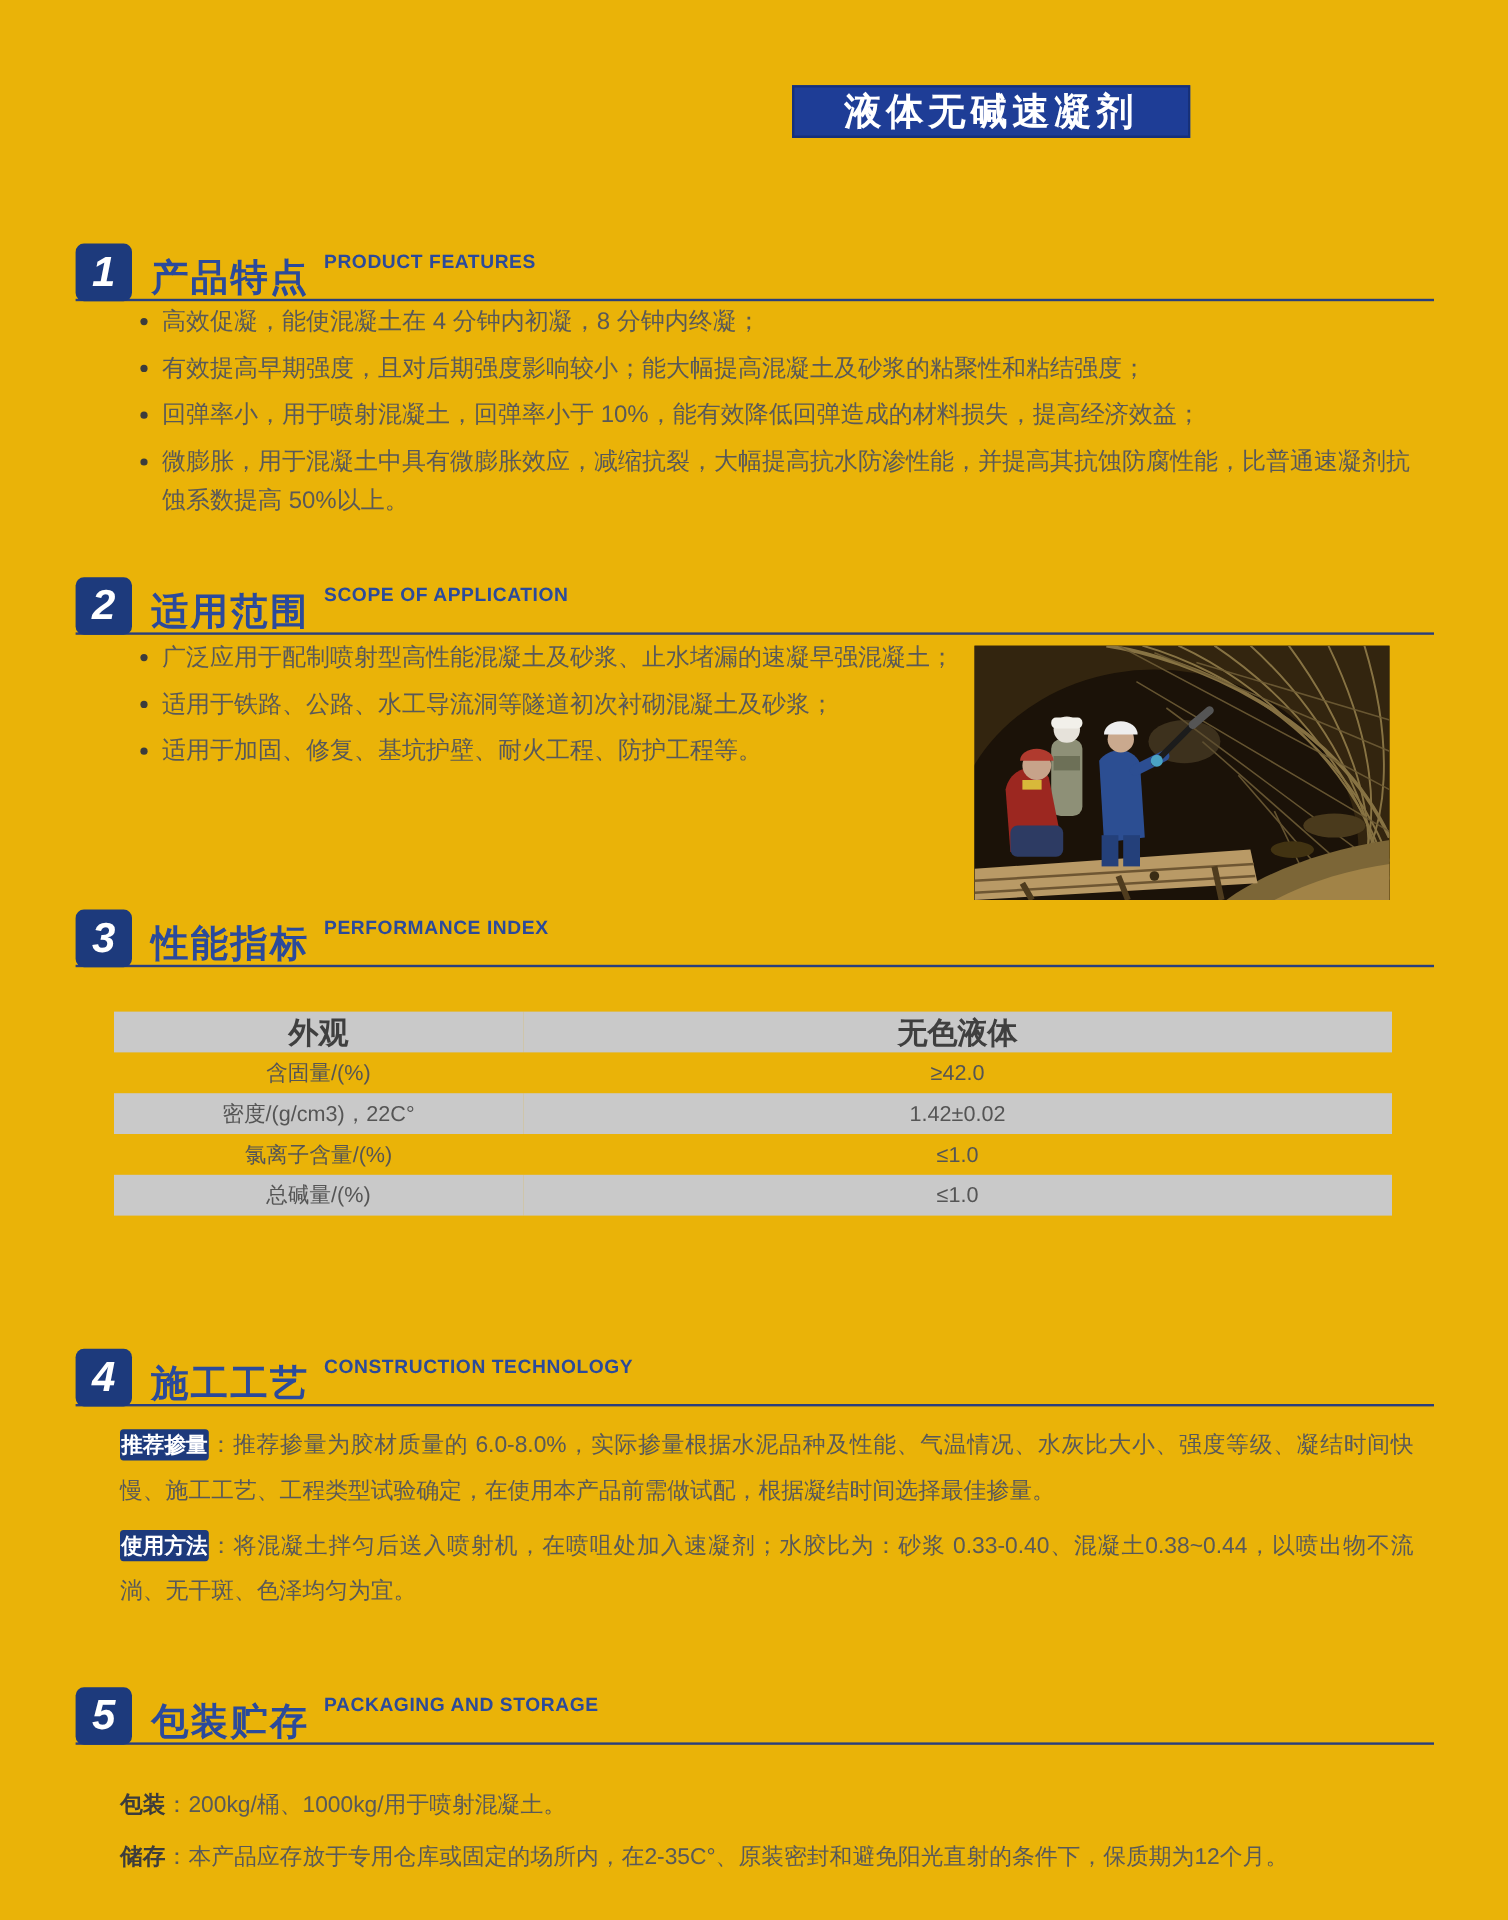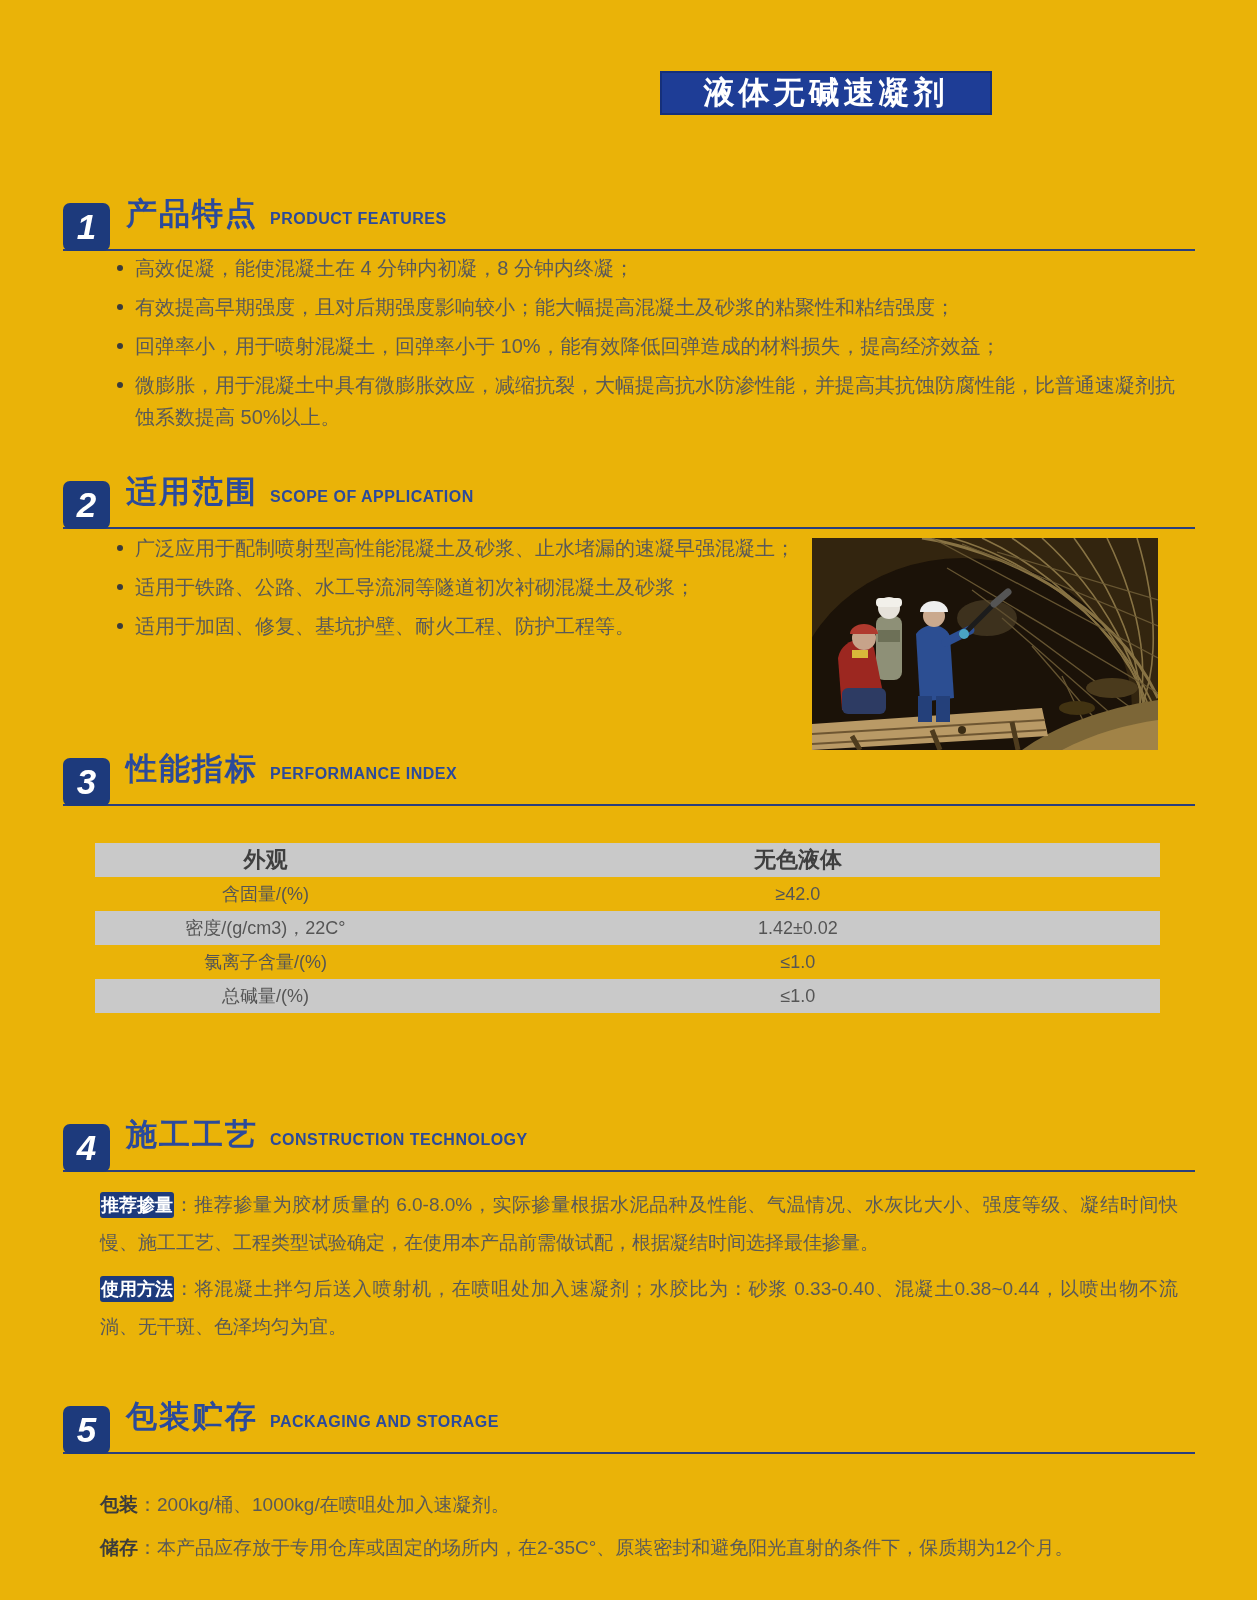--- a/index.html
+++ b/index.html
@@ -28,21 +28,21 @@
   .num-badge{
     width:47px;height:48px;margin-bottom:-2px;
     background:#1d3a7c;border-radius:7px;
     color:#ffffff;font-size:35px;font-weight:bold;font-style:italic;
     display:flex;align-items:center;justify-content:center;
     flex:0 0 auto;
   }
   .sec-title-zh{
     margin-left:16px;color:#2b4a9b;
     font-size:31px;font-weight:bold;line-height:1;
-    padding-bottom:20px;letter-spacing:2px;
+    padding-bottom:2px;letter-spacing:2px;
   }
   .sec-title-en{
     margin-left:12px;color:#2b4a9b;
     font-size:16px;font-weight:bold;line-height:1;
     padding-bottom:22px;letter-spacing:0.5px;
   }
   
   .bullets{position:absolute;list-style:none;margin:0;padding:0;}
   .bullets li{
     position:relative;padding-left:20px;
@@ -64,21 +64,21 @@
     position:absolute;left:95px;top:843px;width:1065px;
     border-collapse:collapse;table-layout:fixed;
   }
   .perf-table td{
     height:34px;font-size:18px;text-align:center;vertical-align:middle;
     color:#555555;padding:0;
   }
   .perf-table col.c1{width:32%;}
   .perf-table col.c2{width:68%;}
   .perf-table tr.gray td{background:#c9c9c9;}
-  .perf-table tr.head td{background:#c9c9c9;color:#3f3f3f;font-weight:bold;font-size:22px;}
+  .perf-table tr.head td{background:#c9c9c9;color:#3f3f3f;font-weight:bold;font-size:25px;}
   
   .paras{position:absolute;left:100px;width:1078px;}
   .para{
     margin:0 0 8px 0;color:#595959;font-size:19px;line-height:38px;
     text-align:justify;
   }
   .inline-badge{
     display:inline-block;background:#1d3a7c;color:#ffffff;
     font-size:18px;font-weight:bold;line-height:26px;
     padding:0 1px;border-radius:3px;vertical-align:baseline;
@@ -240,20 +240,20 @@
 
   <div class="sec" style="top:1400px">
     <div class="sec-header">
       <div class="num-badge">5</div>
       <div class="sec-title-zh">包装贮存</div>
       <div class="sec-title-en">PACKAGING AND STORAGE</div>
     </div>
   </div>
   <div class="pk-items" style="top:1490px">
     <p class="pk-line">
-      <span class="pk-label">包装</span><span>：200kg/桶、1000kg/在喷咀处加入速凝剂。</span>
+      <span class="pk-label">包装</span><span>：200kg/桶、1000kg/用于喷射混凝土。</span>
     </p>
     <p class="pk-line">
       <span class="pk-label">储存</span><span>：本产品应存放于专用仓库或固定的场所内，在2-35C°、原装密封和避免阳光直射的条件下，保质期为12个月。</span>
     </p>
   </div>
 
 </div>
 
 </body></html>

